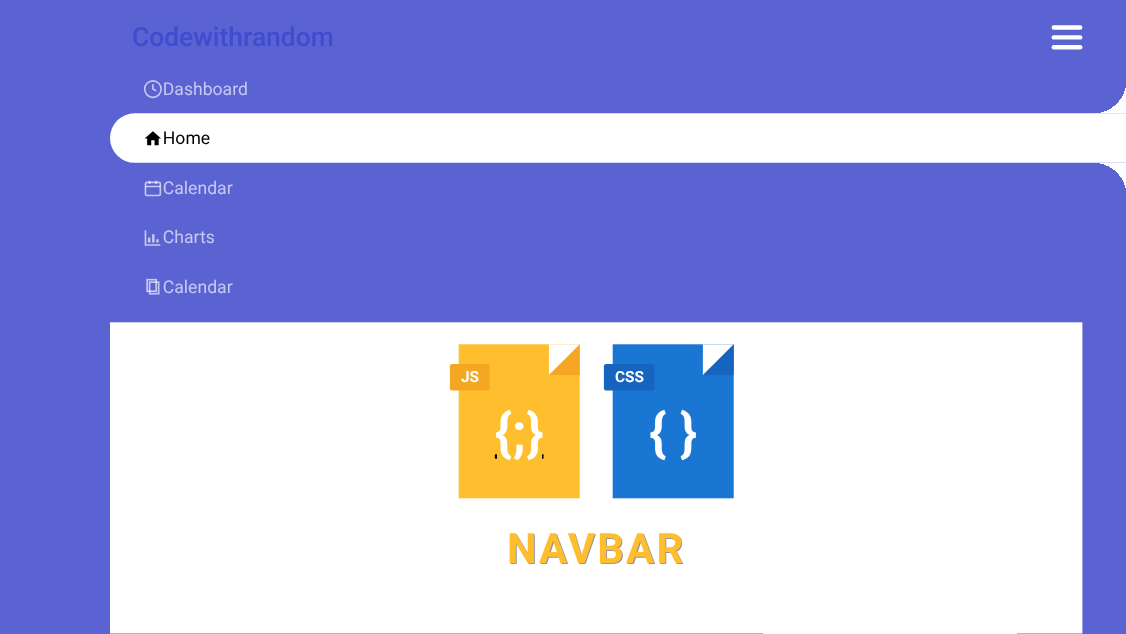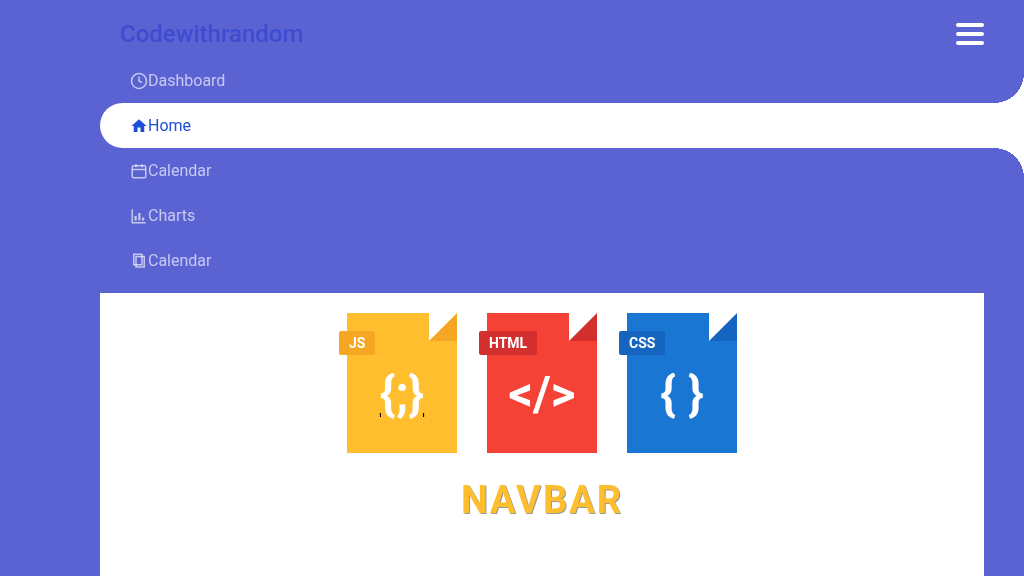--- a/index.html
+++ b/index.html
@@ -39,21 +39,21 @@
       display: flex;
       align-items: center;
       padding: 13px 30px;
       color: rgba(255,255,255,0.65);
       cursor: pointer;
       font-size: 16px;
     }
     
     .nav-item.active {
       background: white;
-      color: #1d4ed8;
+      color: #000000;
       border-radius: 30px 0 0 30px;
       position: relative;
       margin-right: 0;
       width: calc(100% - 0px);
     }
     
     .nav-item.active::before {
       content: '';
       position: absolute;
       top: -30px;
@@ -235,27 +235,20 @@
   <div class="file-icons">
 
     <div class="file-icon">
       <div class="file-body js-file">
         <div class="file-fold"></div>
         <div class="file-label js-label">JS</div>
         <div class="file-symbol">{;}</div>
       </div>
     </div>
 
-    <div class="file-icon">
-      <div class="file-body html-file">
-        <div class="file-fold"></div>
-        <div class="file-label html-label">HTML</div>
-        <div class="file-symbol">&lt;/&gt;</div>
-      </div>
-    </div>
 
     <div class="file-icon">
       <div class="file-body css-file">
         <div class="file-fold"></div>
         <div class="file-label css-label">CSS</div>
         <div class="file-symbol">{ }</div>
       </div>
     </div>
 
   </div>

